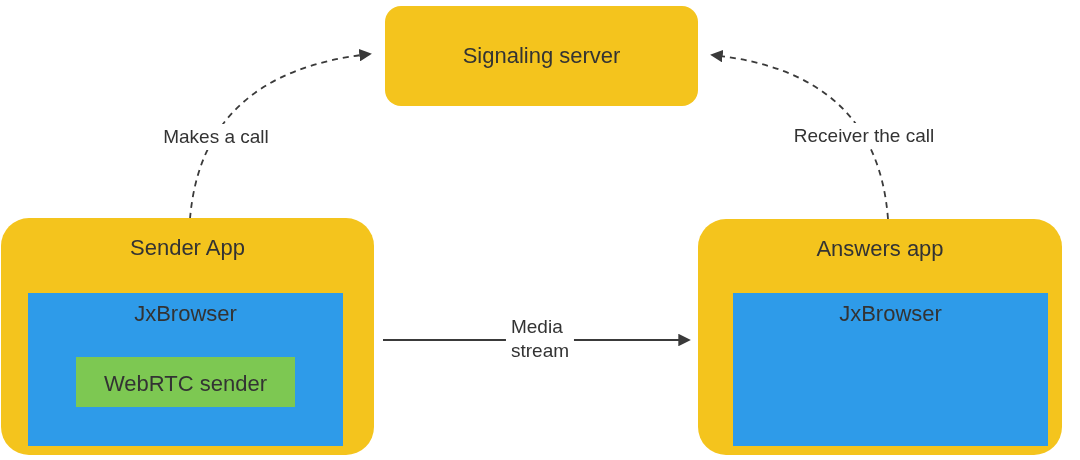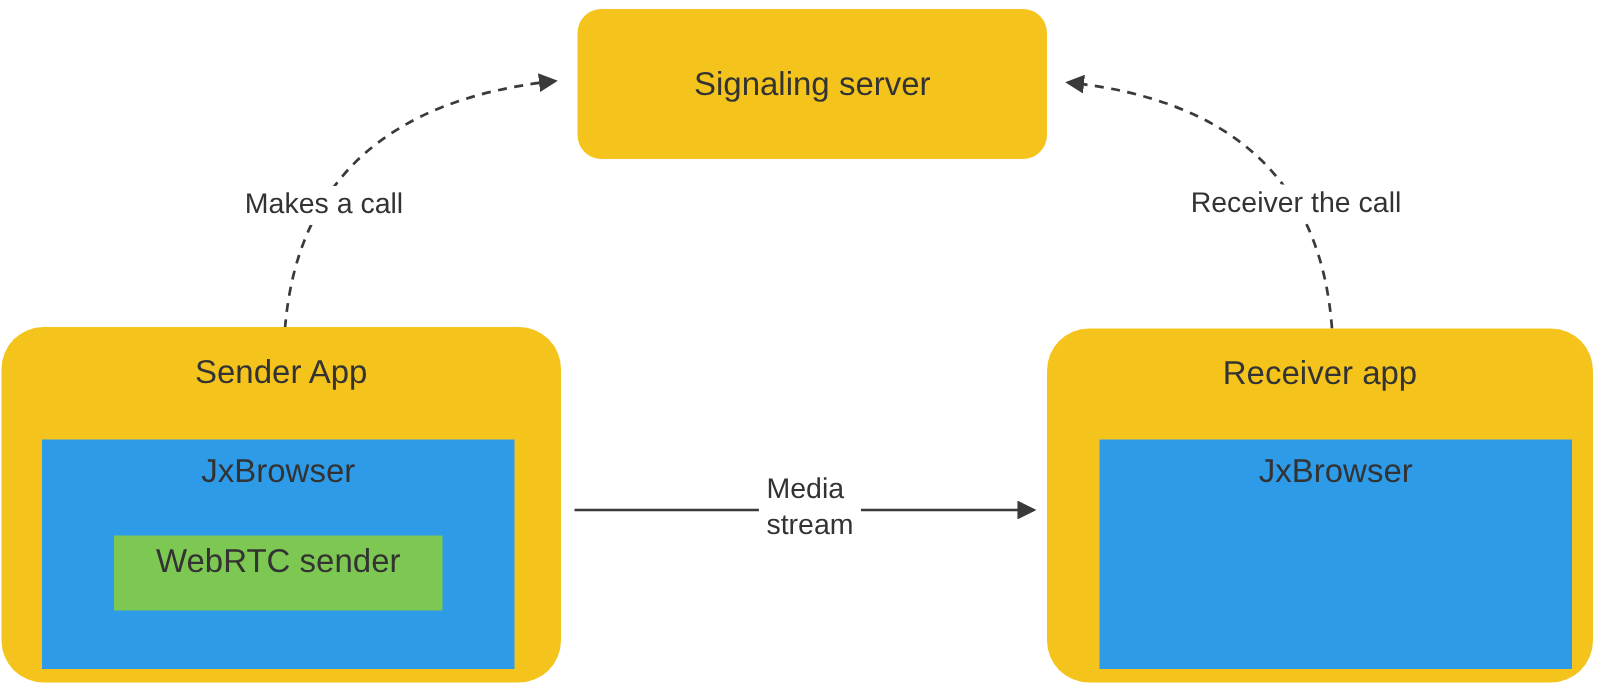--- a/index.html
+++ b/index.html
@@ -80,21 +80,21 @@
     width:315px; height:153px;
     padding-top:8px;
     box-sizing:border-box;
   }
   .sender .browser-box{ left:27px; top:75px; }
   .receiver .browser-box{ left:35px; top:74px; }
   .webrtc-box{
     position:absolute;
     background:var(--node-green);
     height:50px;
-    padding-top:4px;
+    padding-top:14px;
     box-sizing:border-box;
   }
   .sender .webrtc-box{ left:48px; top:64px; width:219px; }
   .receiver .webrtc-box{ left:49px; top:64px; width:220px; }
   .edge-label{
     position:absolute;
     z-index:3;
     background:var(--background);
     font-size:19px;
     line-height:24px;
@@ -131,21 +131,21 @@
     <span class="node-title">Sender App</span>
     <div class="browser-box">
       <span class="node-title">JxBrowser</span>
       <div class="webrtc-box">
         <span class="node-title">WebRTC sender</span>
       </div>
     </div>
   </div>
 
   <div class="node yellow-node receiver">
-    <span class="node-title">Receiver app</span>
+    <span class="node-title">Answers app</span>
     <div class="browser-box">
       <span class="node-title">JxBrowser</span>
     </div>
   </div>
 
   <div class="edge-label label-makes-call">Makes a call</div>
 
   <div class="edge-label label-answers-call">Receiver the call</div>
 
   <div class="edge-label label-media-stream">

